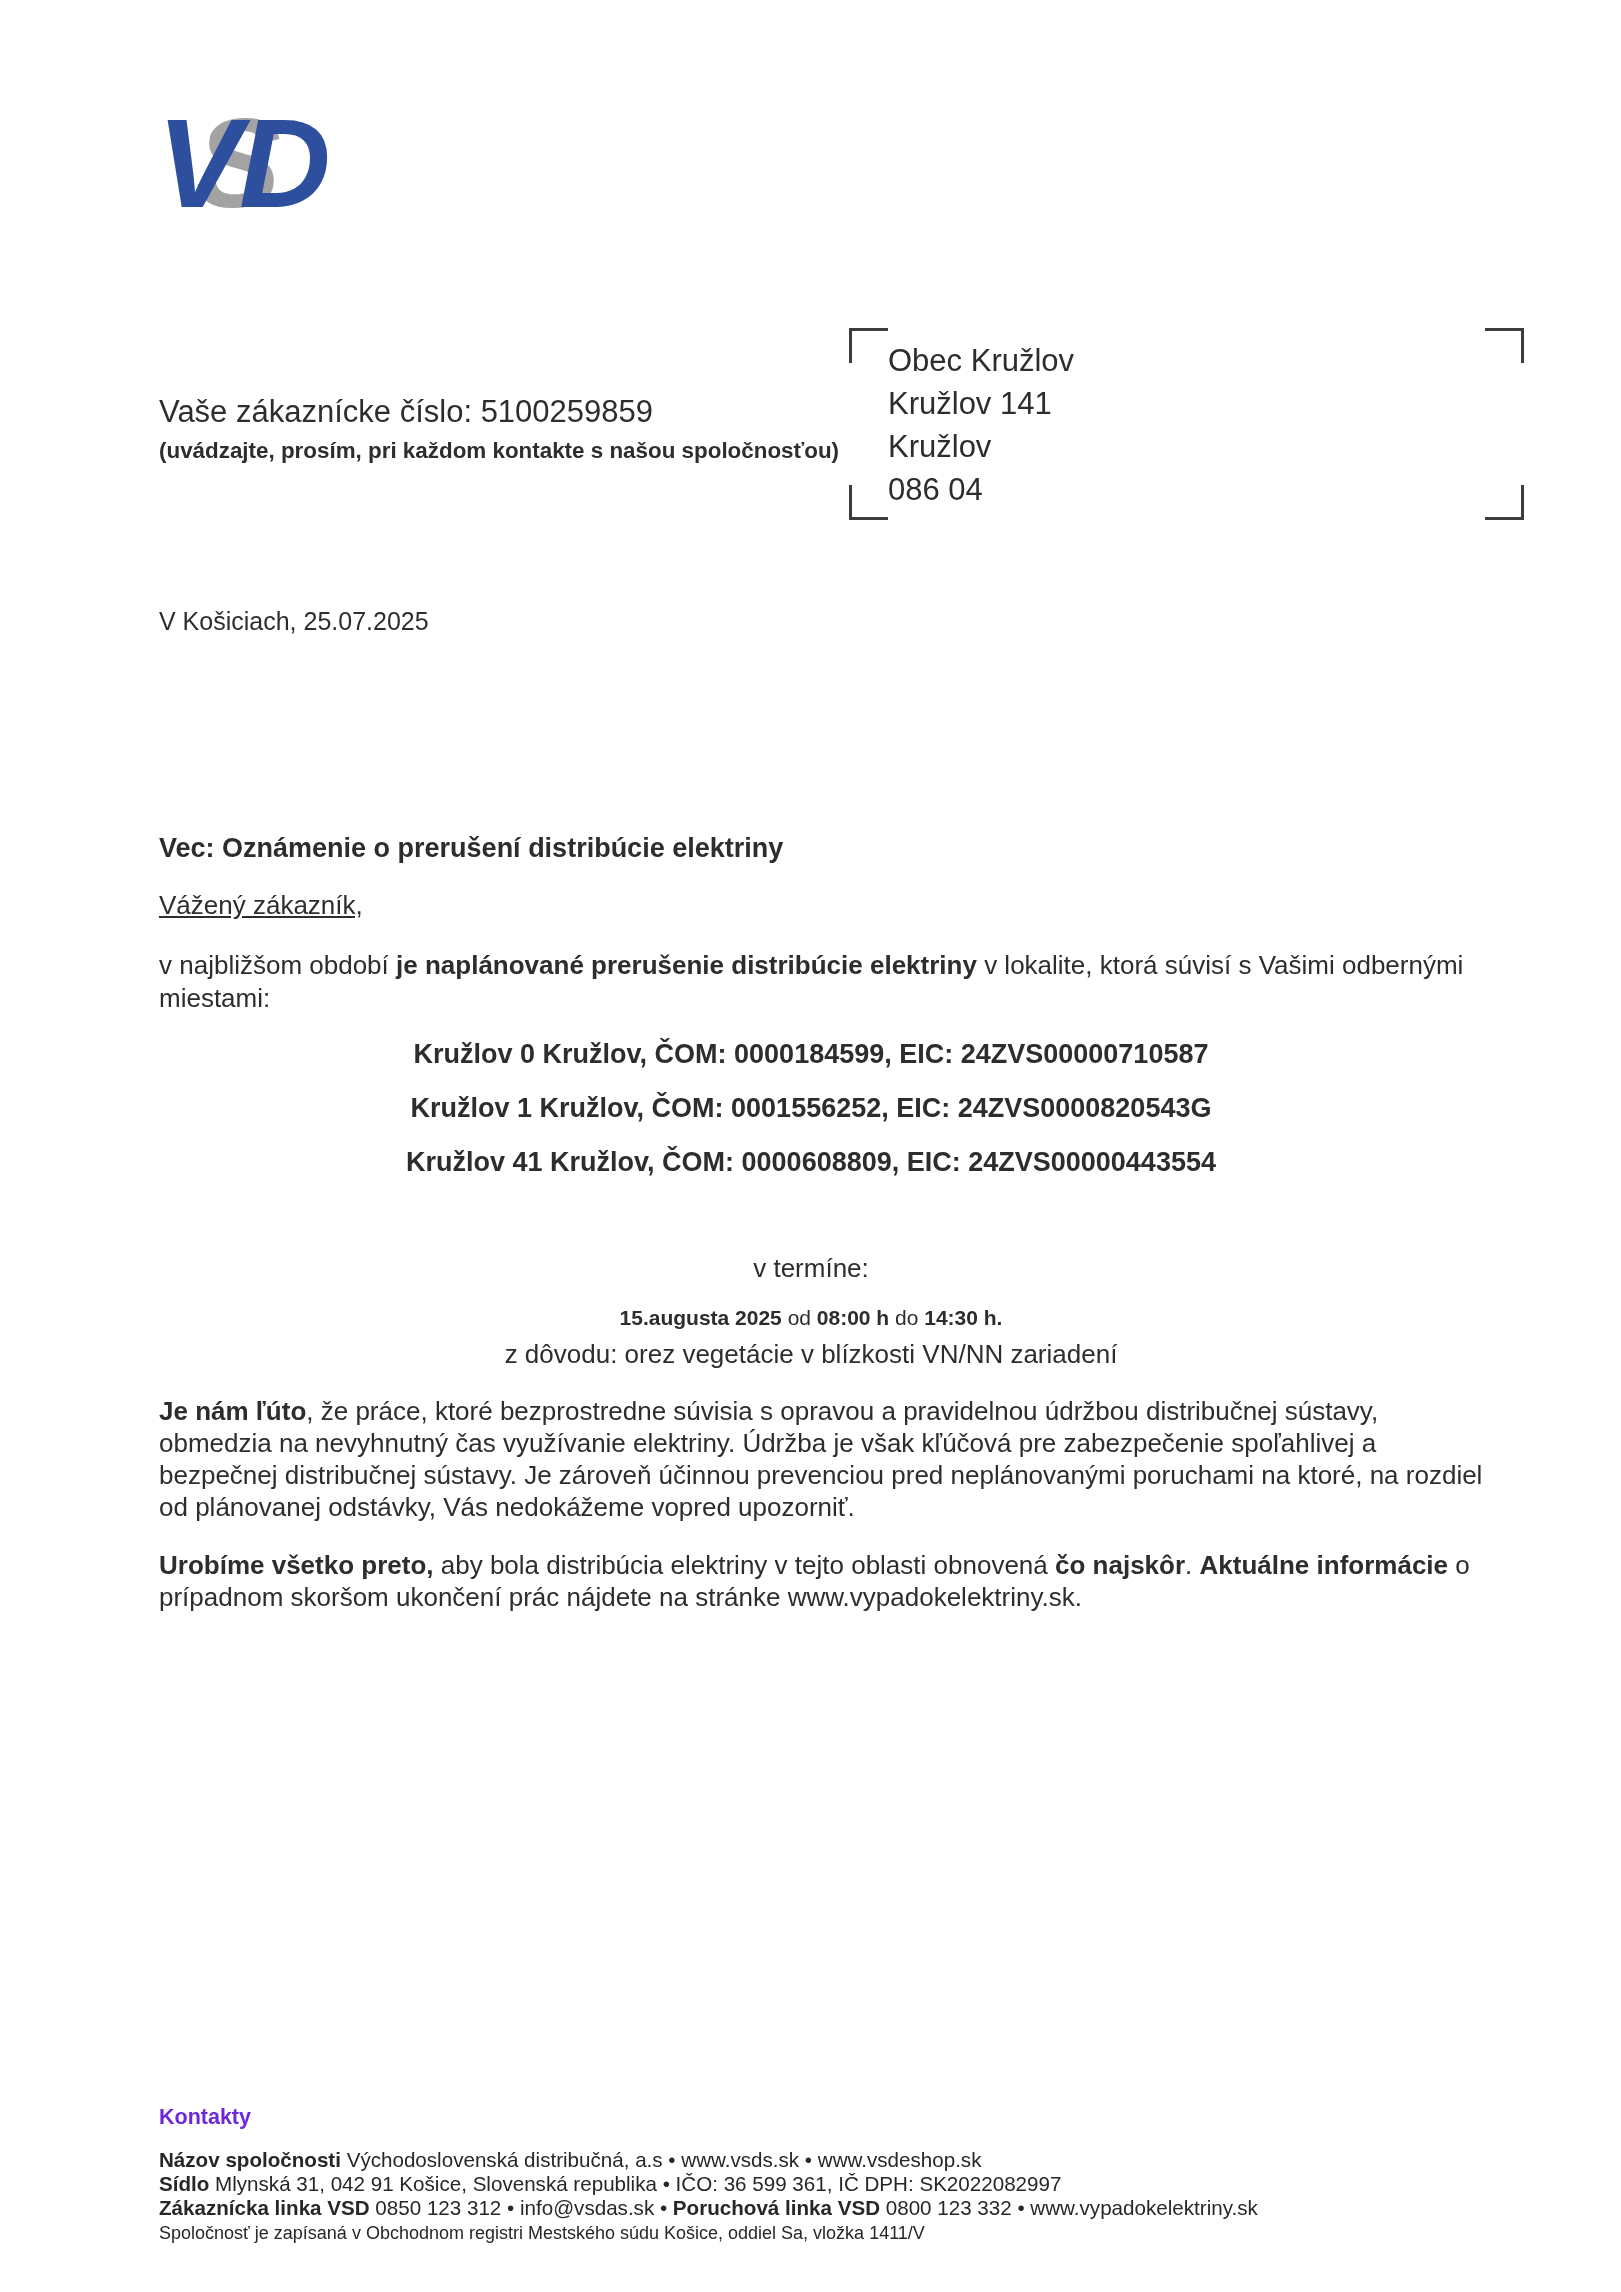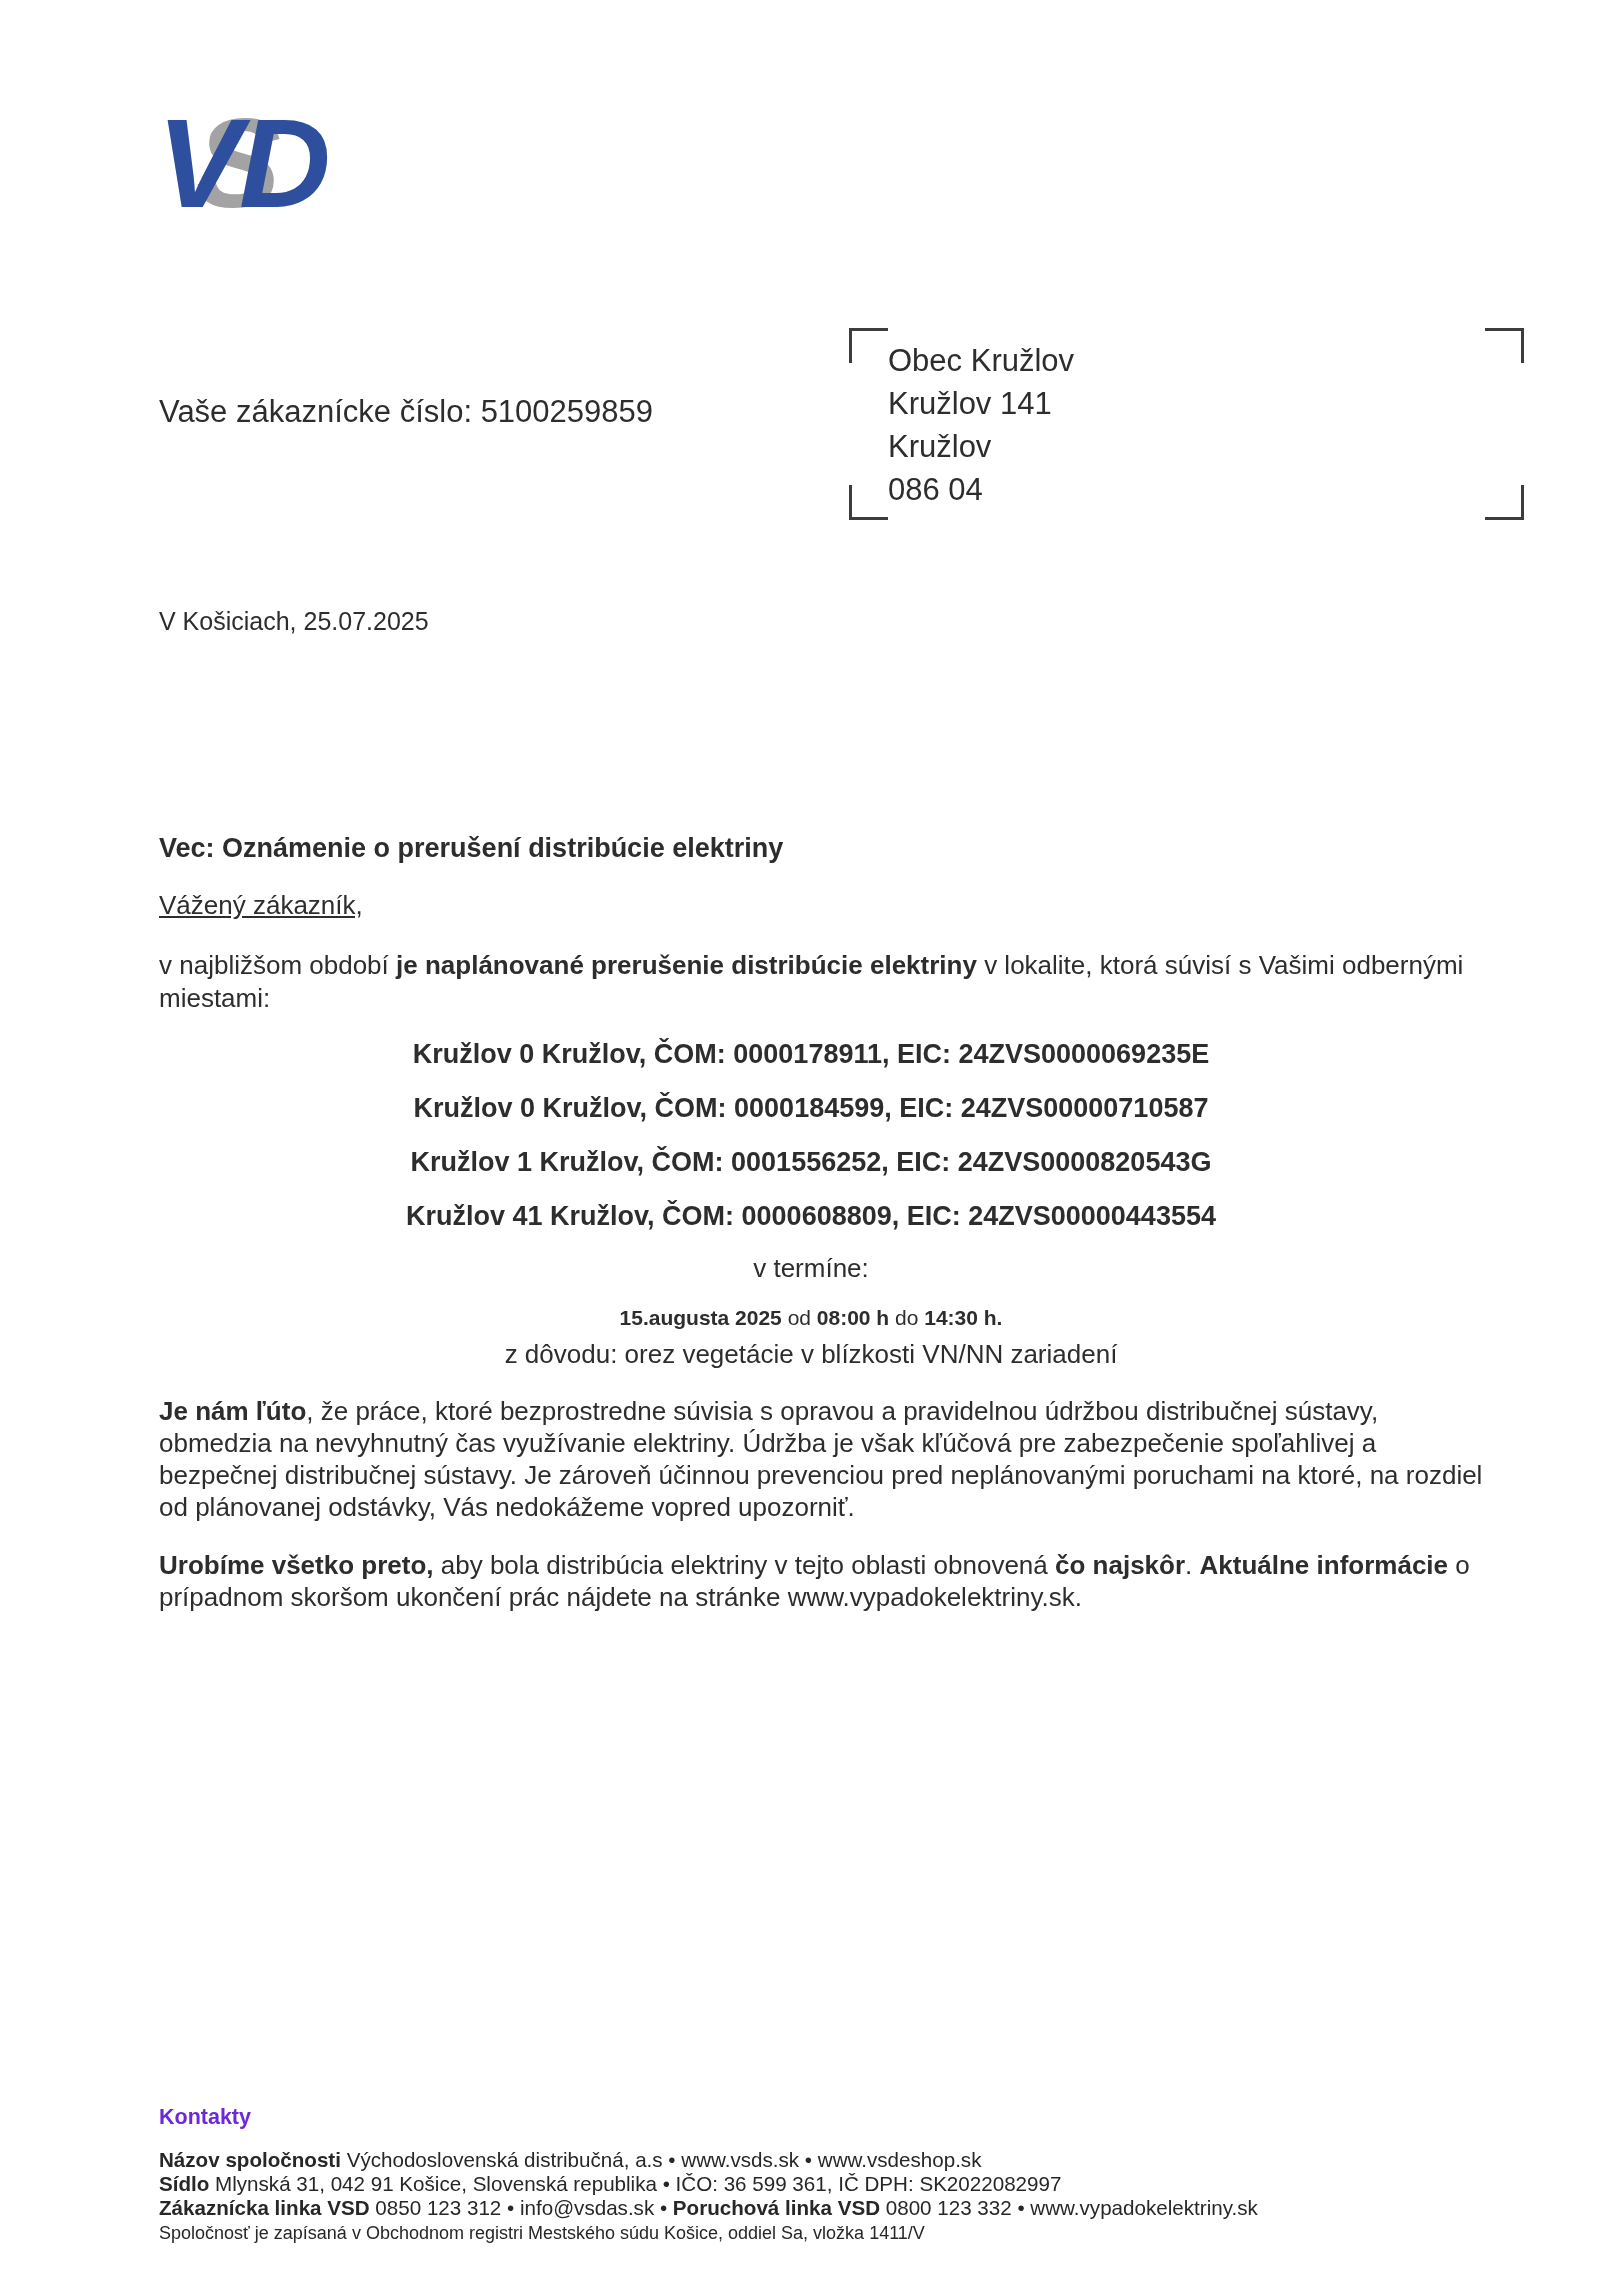--- a/index.html
+++ b/index.html
@@ -59,20 +59,21 @@
 <div class="page">
 
   <div class="logo">
     <span class="l-s">S</span>
     <span class="l-v">V</span>
     <span class="l-d">D</span>
   </div>
 
   <div class="cust">
     <div class="num">Vaše zákaznícke číslo: 5100259859</div>
+    <div class="note">(uvádzajte, prosím, pri každom kontakte s našou spoločnosťou)</div>
   </div>
 
   <div class="mark tl"></div>
   <div class="mark tr"></div>
   <div class="mark bl"></div>
   <div class="mark br"></div>
 
   <div class="addr">
     <div>Obec Kružlov</div>
     <div>Kružlov 141</div>
@@ -82,21 +83,20 @@
 
   <div class="place-date">V Košiciach, 25.07.2025</div>
 
   <div class="subject">Vec: Oznámenie o prerušení distribúcie elektriny</div>
 
   <div class="greeting">Vážený zákazník,</div>
 
   <div class="par intro"><span>v najbližšom období </span><b>je naplánované prerušenie distribúcie elektriny</b><span> v lokalite, ktorá súvisí s Vašimi odbernými miestami:</span></div>
 
   <div class="centered locations">
-    <div>Kružlov 0 Kružlov, ČOM: 0000178911, EIC: 24ZVS0000069235E</div>
     <div>Kružlov 0 Kružlov, ČOM: 0000184599, EIC: 24ZVS00000710587</div>
     <div>Kružlov 1 Kružlov, ČOM: 0001556252, EIC: 24ZVS0000820543G</div>
     <div>Kružlov 41 Kružlov, ČOM: 0000608809, EIC: 24ZVS00000443554</div>
   </div>
 
   <div class="centered term-label">v termíne:</div>
   <div class="centered term-line"><span>15.augusta 2025</span><span class="rg"> od </span><span>08:00 h</span><span class="rg"> do </span><span>14:30 h.</span></div>
   <div class="centered reason">z dôvodu: orez vegetácie v blízkosti VN/NN zariadení</div>
 
   <div class="par sorry"><b>Je nám ľúto</b><span>, že práce, ktoré bezprostredne súvisia s opravou a pravidelnou údržbou distribučnej sústavy, obmedzia na nevyhnutný čas využívanie elektriny. Údržba je však kľúčová pre zabezpečenie spoľahlivej a bezpečnej distribučnej sústavy. Je zároveň účinnou prevenciou pred neplánovanými poruchami na ktoré, na rozdiel od plánovanej odstávky, Vás nedokážeme vopred upozorniť.</span></div>

